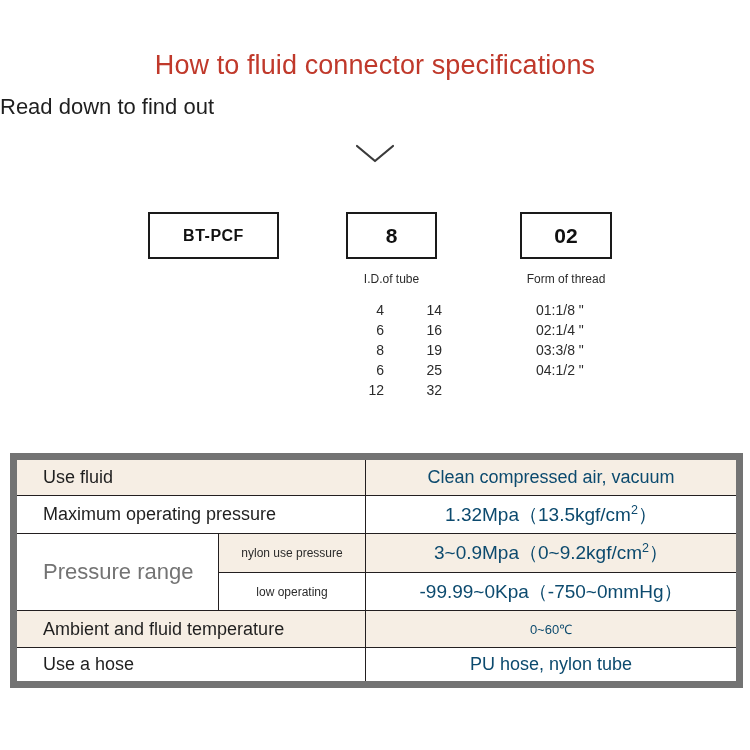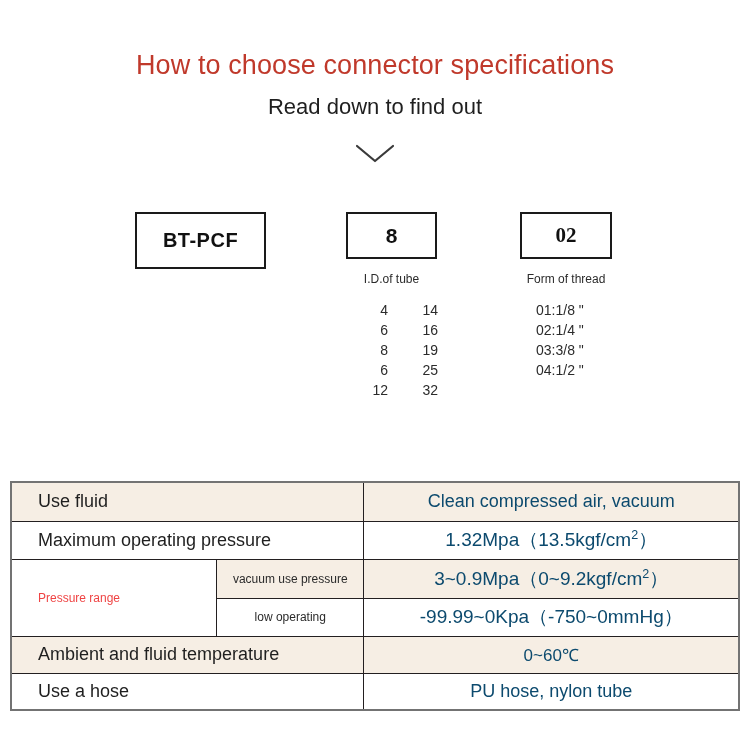--- a/index.html
+++ b/index.html
@@ -28,21 +28,21 @@
     color: #c0392b;
     letter-spacing: 0.1px;
     line-height: 34px;
     white-space: nowrap;
   }
   .subtitle {
     position: absolute;
     left: 0;
     top: 93px;
     width: 750px;
-    text-align: center;
+    text-align: left;
     font-size: 22px;
     font-weight: 400;
     color: #1f1f1f;
     line-height: 28px;
     white-space: nowrap;
   }
 
   
   .chevron-wrap {
     position: absolute;
@@ -61,41 +61,40 @@
     border: 2px solid #1a1a1a;
     background: #ffffff;
     box-sizing: border-box;
     display: flex;
     align-items: center;
     justify-content: center;
     font-weight: bold;
     color: #111111;
   }
   #box-series {
-    left: 135px;
+    left: 148px;
     top: 212px;
     width: 131px;
-    height: 57px;
-    font-size: 20px;
+    height: 47px;
+    font-size: 16px;
     letter-spacing: 0.5px;
   }
   #box-tube {
     left: 346px;
     top: 212px;
     width: 91px;
     height: 47px;
     font-size: 21px;
   }
   #box-thread {
     left: 520px;
     top: 212px;
     width: 92px;
     height: 47px;
     font-size: 21px;
-    font-family: Liberation Serif, serif;
   }
 
   
   .caption {
     position: absolute;
     text-align: center;
     font-size: 12px;
     color: #2b2b2b;
     white-space: nowrap;
   }
@@ -125,21 +124,21 @@
     display: flex;
     justify-content: center;
   }
   .tube-row .c1 {
     width: 34px;
     text-align: right;
   }
   .tube-row .c2 {
     width: 34px;
     text-align: right;
-    padding-left: 16px;
+    padding-left: 24px;
   }
 
   .thread-list {
     position: absolute;
     left: 512px;
     top: 300px;
     width: 130px;
     font-size: 14px;
     color: #2b2b2b;
     line-height: 20px;
@@ -147,26 +146,26 @@
   .thread-row {
     text-align: left;
     padding-left: 24px;
     white-space: nowrap;
   }
 
   
   .spec-table {
     position: absolute;
     left: 10px;
-    top: 481px;
+    top: 453px;
     width: 730px;
     height: 228px;
     border-collapse: collapse;
     table-layout: fixed;
-    border: 2px solid #737373;
+    border: 7px solid #737373;
     box-sizing: border-box;
   }
   .spec-table td {
     border: 1px solid #231f20;
     padding: 0 0;
     vertical-align: middle;
     box-sizing: border-box;
   }
   .row-shade td {
     background: #f6eee4;
@@ -187,38 +186,38 @@
   }
   td.value {
     font-size: 18px;
     color: #0c4a6e;
     text-align: center;
   }
   td.value.small {
     font-size: 19px;
   }
   td.value.tiny {
-    font-size: 17px;
+    font-size: 13px;
   }
   td.rowspan-label {
     padding-left: 26px;
-    font-size: 12px;
-    color: #ef4444;
+    font-size: 22px;
+    color: #737373;
     text-align: left;
   }
   sup {
     font-size: 0.66em;
     vertical-align: super;
     line-height: 0;
   }
 </style>
 </head>
 <body>
 
-<div class="title">How to choose connector specifications</div>
+<div class="title">How to fluid connector specifications</div>
 
 <div class="subtitle">Read down to find out</div>
 
 <div class="chevron-wrap">
   <svg width="40" height="22" viewBox="0 0 40 22">
     <polyline points="2,3 20,18 38,3" fill="none" stroke="#3a3a3a" stroke-width="2.2" stroke-linecap="round" stroke-linejoin="round"></polyline>
   </svg>
 </div>
 
 <div class="code-box" id="box-series">BT-PCF</div>
@@ -271,21 +270,21 @@
     <tr class="row-shade" style="height:39px">
       <td class="label" colspan="2">Use fluid</td>
       <td class="value">Clean compressed air, vacuum</td>
     </tr>
     <tr class="row-plain" style="height:38px">
       <td class="label" colspan="2">Maximum operating pressure</td>
       <td class="value small"><span>1.32Mpa（13.5kgf/cm</span><sup>2</sup><span>）</span></td>
     </tr>
     <tr class="row-shade" style="height:39px">
       <td class="rowspan-label" rowspan="2" style="background:#ffffff">Pressure range</td>
-      <td class="sublabel">vacuum use pressure</td>
+      <td class="sublabel">nylon use pressure</td>
       <td class="value small"><span>3~0.9Mpa（0~9.2kgf/cm</span><sup>2</sup><span>）</span></td>
     </tr>
     <tr class="row-plain" style="height:38px">
       <td class="sublabel">low operating</td>
       <td class="value small">-99.99~0Kpa（-750~0mmHg）</td>
     </tr>
     <tr class="row-shade" style="height:37px">
       <td class="label" colspan="2">Ambient and fluid temperature</td>
       <td class="value tiny">0~60℃</td>
     </tr>

